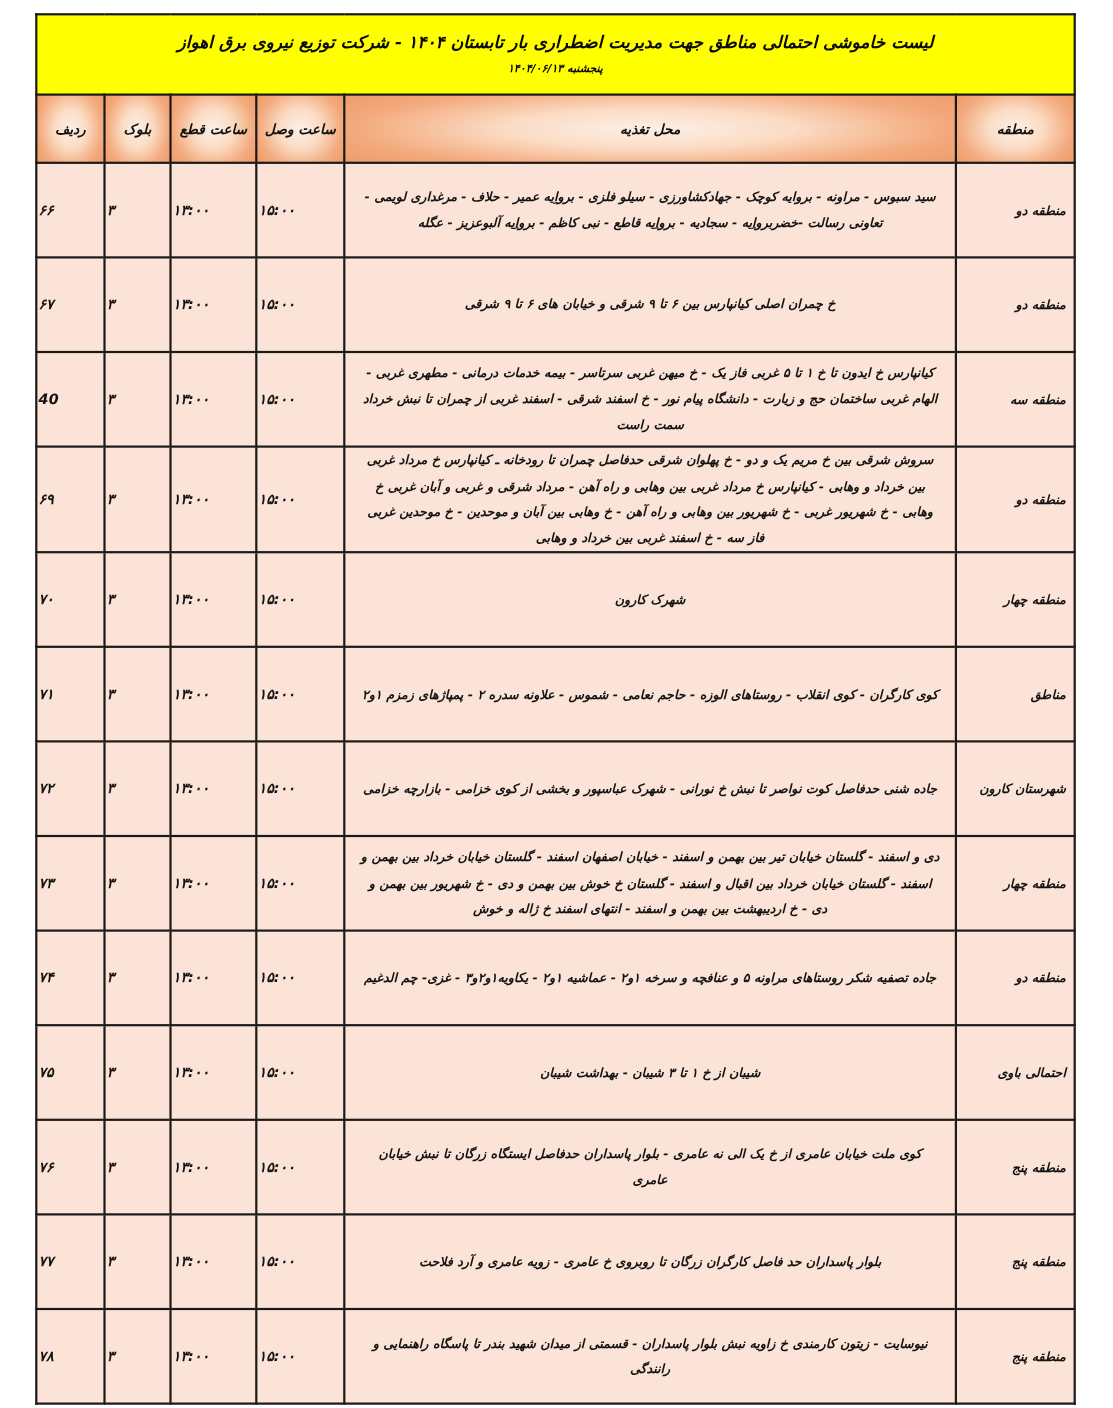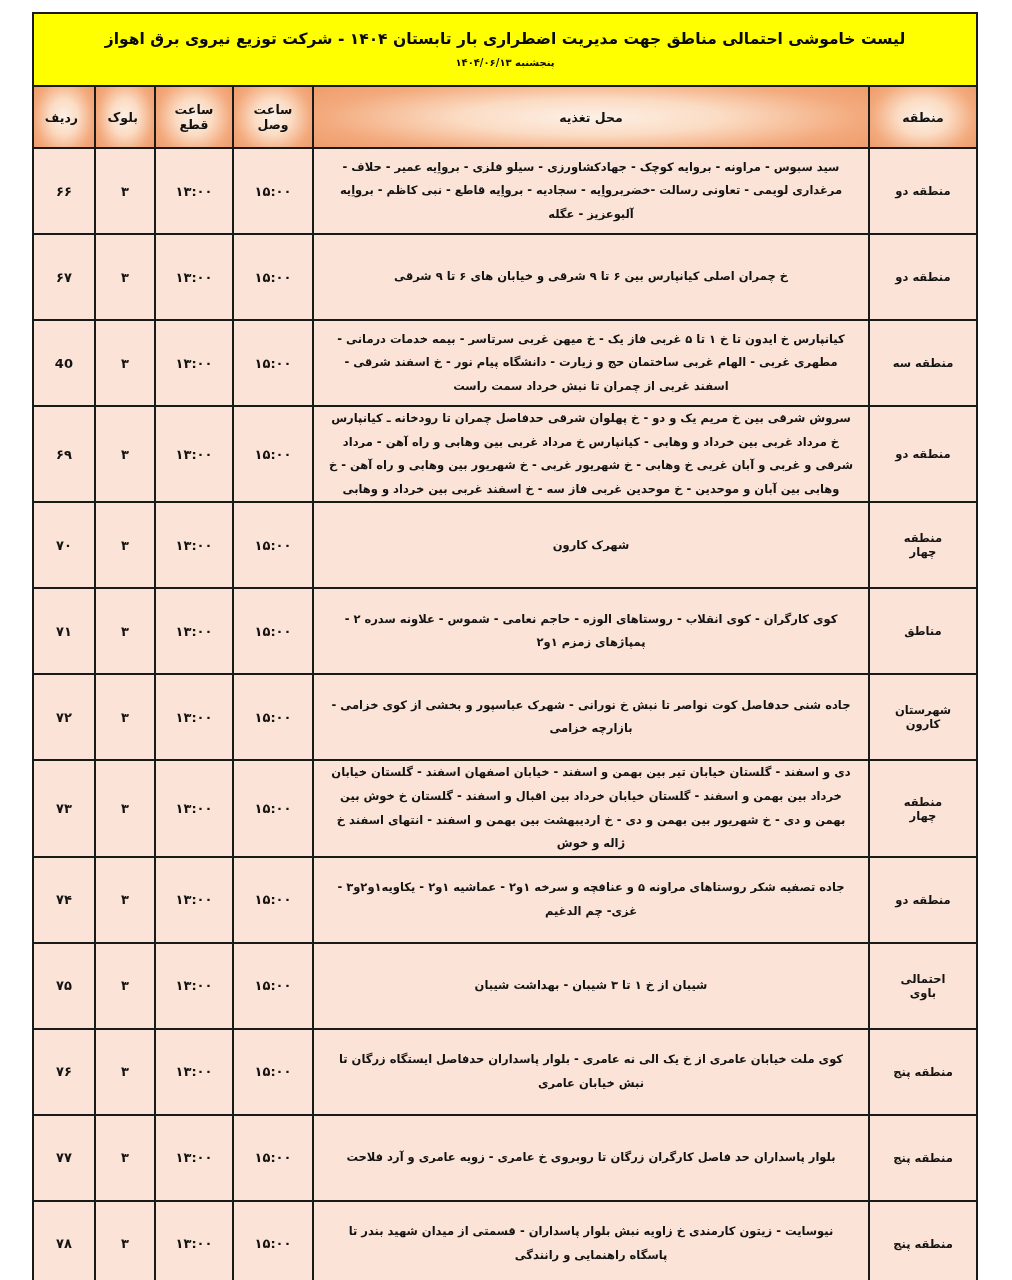--- a/index.html
+++ b/index.html
@@ -15,20 +15,21 @@
     overflow: hidden;
   }
 
   #page {
     position: relative;
     width: 852px;
     height: 1280px;
     background: #ffffff;
     box-sizing: border-box;
     padding: 12px 34px 0 34px;
+    font-style: italic;
   }
 
   table.outage {
     width: 944px;
     border-collapse: collapse;
     table-layout: fixed;
     border: 2px solid #1a1a1a;
     background: #fbe3d5;
   }
 
@@ -63,43 +64,42 @@
   
   thead th {
     background: #f2a87a;
     background-image: radial-gradient(ellipse 62% 78% at 50% 50%, #fdf0e6 0%, #fbdcc4 38%, #f3aa7d 78%, #ef9e6d 100%);
     text-align: center;
     vertical-align: middle;
     font-size: 12.5px;
     font-weight: bold;
     color: #111111;
     height: 62px;
-    padding: 4px 16px;
+    padding: 4px 2px;
   }
 
   
   tbody td {
     background: #fbe4d7;
     vertical-align: middle;
     color: #131313;
   }
   td.c-radif,
   td.c-block,
   td.c-off,
   td.c-on {
-    text-align: center;
+    text-align: left;
     font-size: 13px;
     font-weight: bold;
     letter-spacing: 0.3px;
   }
   td.c-mantaghe {
-    text-align: center;
     font-size: 11.5px;
     font-weight: bold;
-    padding: 4px 19px;
+    padding: 4px 7px;
   }
   td.c-feed {
     text-align: center;
     font-size: 11.5px;
     font-weight: bold;
     line-height: 2.05;
     padding: 0 14px;
   }
   tbody tr { height: 86px; }
 

